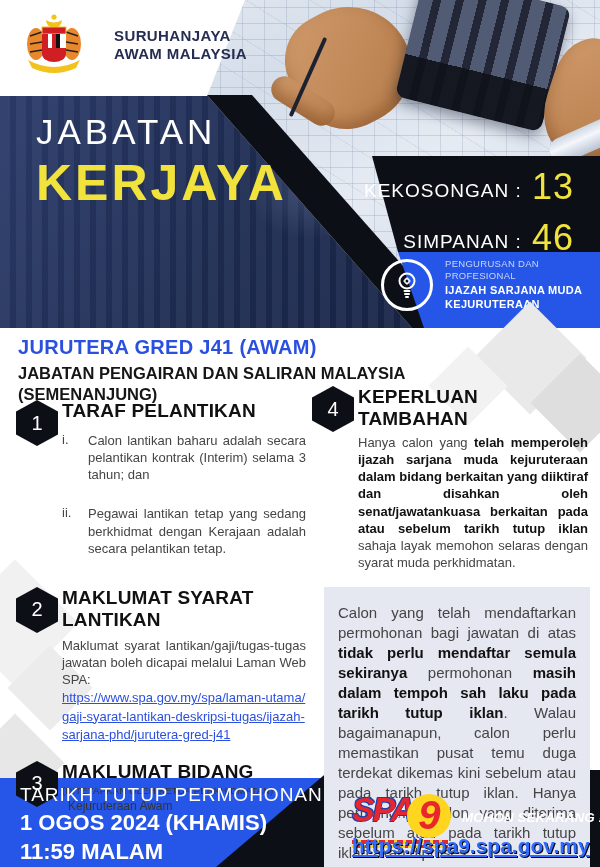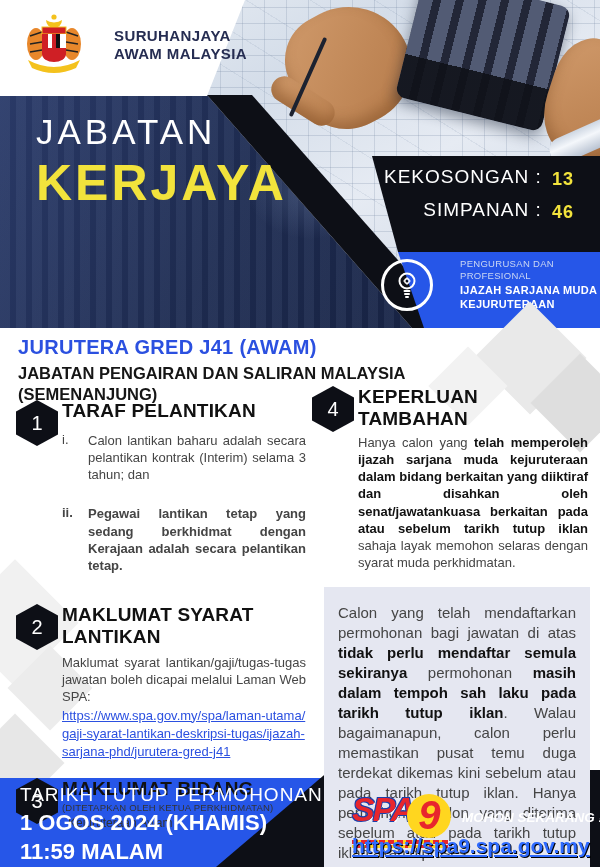--- a/index.html
+++ b/index.html
@@ -40,22 +40,22 @@
     clip-path:polygon(372px 156px,600px 156px,600px 252px,398px 252px);background:#0d0f16;}
   .bluebox{position:absolute;left:0;top:0;width:600px;height:328px;
     clip-path:polygon(398px 252px,600px 252px,600px 328px,424px 328px);background:#2656e8;}
   .logo-block{position:absolute;left:22px;top:14px;display:flex;gap:28px;align-items:center;}
   .org{font-weight:700;font-size:15px;line-height:1.2;letter-spacing:.4px;color:#262d52;}
   .hero-title{position:absolute;left:36px;top:112px;}
   .peluang{color:#fff;font-weight:300;font-size:35px;letter-spacing:4px;}
   .kerjaya{color:#f2e33c;font-weight:800;font-size:50px;letter-spacing:3px;margin-top:2px;}
   .counts{position:absolute;right:26px;top:166px;text-align:right;color:#fff;}
   .count-row{font-size:19px;letter-spacing:1px;margin-bottom:9px;}
-  .count-row .num{color:#f2e33c;font-weight:700;font-size:18px;margin-left:4px;vertical-align:-2px;}
-  .pill{position:absolute;left:381px;top:258px;display:flex;align-items:center;gap:27px;}
+  .count-row .num{color:#f2e33c;font-weight:400;font-size:36px;margin-left:4px;vertical-align:-2px;}
+  .pill{position:absolute;left:381px;top:258px;display:flex;align-items:center;gap:12px;}
   .bulb-circle{width:46px;height:46px;border:3px solid #fff;border-radius:50%;display:flex;align-items:center;justify-content:center;flex:0 0 auto;}
   .cat-text{color:#c9d6f3;font-size:9.5px;line-height:1.3;letter-spacing:.3px;}
   .cat-text .bold{color:#fff;font-weight:800;font-size:11px;}
   
   .content{position:absolute;left:0;top:328px;width:600px;height:450px;background:#fff;}
   .dia{position:absolute;transform:rotate(45deg);z-index:0;}
   .job{position:absolute;left:18px;top:8px;z-index:1;}
   .job-title{color:#2b50e0;font-weight:800;font-size:20px;letter-spacing:.3px;}
   .job-dept{color:#161616;font-weight:800;font-size:16.5px;line-height:1.25;margin-top:4px;width:470px;}
   .hex{width:42px;height:46px;background:#0d0f16;clip-path:polygon(50% 0,100% 25%,100% 75%,50% 100%,0 75%,0 25%);
@@ -206,21 +206,21 @@
       <div class="sec">
         <div class="hex">
             <span>1</span>
           </div>
         <h3 class="head-pad">TARAF PELANTIKAN</h3>
         <div class="head-pad">
           <div class="item">
             <span class="lbl">i.</span>
             <span class="s-body">Calon lantikan baharu adalah secara pelantikan kontrak (Interim) selama 3 tahun; dan</span>
           </div>
-          <div class="item" style="margin-top:22px;font-weight:bold;">
+          <div class="item" style="margin-top:22px;">
             <span class="lbl">ii.</span>
             <span class="s-body">Pegawai lantikan tetap yang sedang berkhidmat dengan Kerajaan adalah secara pelantikan tetap.</span>
           </div>
         </div>
       </div>
 
       <div class="sec" style="margin-top:30px;">
         <div class="hex">
             <span>2</span>
           </div>

